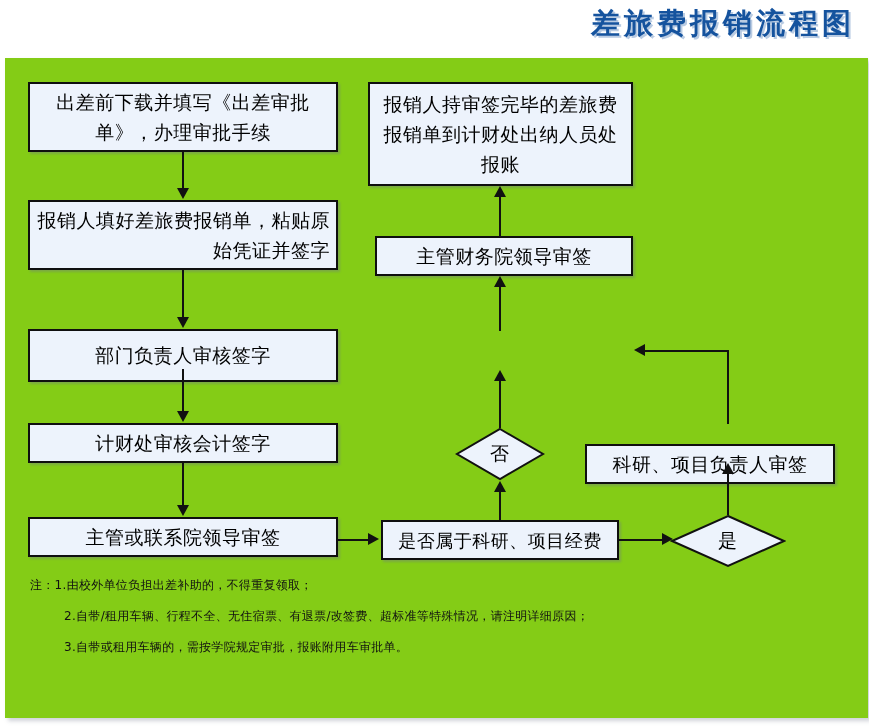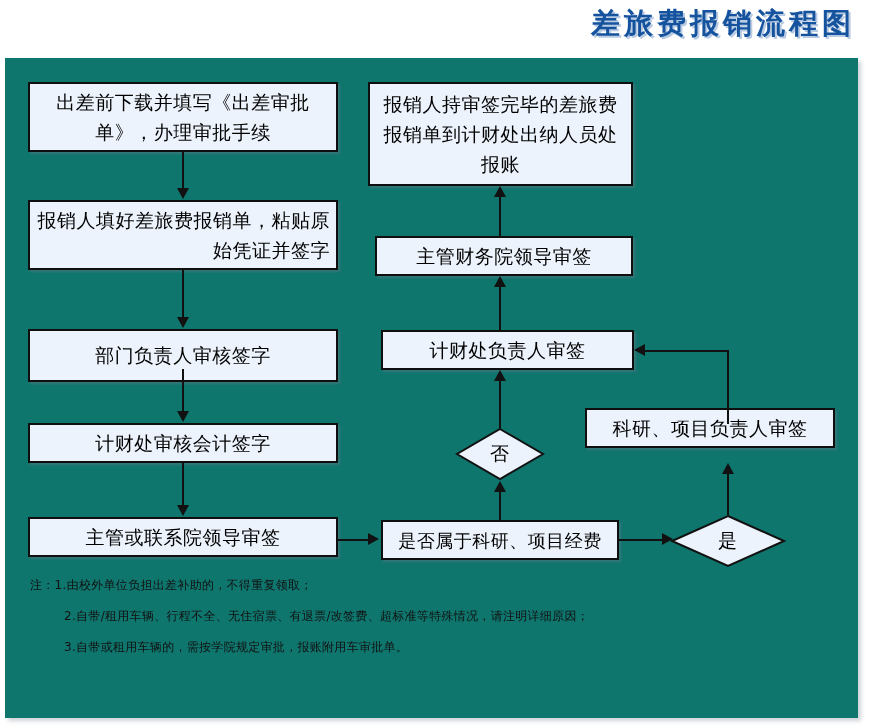--- a/index.html
+++ b/index.html
@@ -30,23 +30,24 @@
     white-space: nowrap;
   }
 
   
   #flow-panel {
     position: absolute;
     left: 5px;
     top: 58px;
     width: 853px;
     height: 660px;
-    background: #0f766e;
+    background: #84cc16;
     box-shadow: 3px 3px 4px rgba(120,130,145,0.35);
     overflow: hidden;
+    padding-left: 10px;
   }
 
   
   .node {
     position: absolute;
     box-sizing: border-box;
     background: #edf3fc;
     border: 2px solid #0f0f0f;
     box-shadow: 2px 2px 2px rgba(110,120,135,0.40);
     display: flex;
@@ -146,23 +147,22 @@
   <div class="node" style="left:23px; top:271px; width:310px; height:53px;">部门负责人审核签字</div>
 
   <div class="node" style="left:23px; top:365px; width:310px; height:40px;">计财处审核会计签字</div>
 
   <div class="node multi" style="left:363px; top:24px; width:265px; height:104px;">报销人持审签完毕的差旅费报销单到计财处出纳人员处报账</div>
 
   <div class="node" style="left:23px; top:459px; width:310px; height:40px;">主管或联系院领导审签</div>
 
   <div class="node" style="left:370px; top:178px; width:258px; height:40px;">主管财务院领导审签</div>
 
-  <div class="node" style="left:376px; top:272px; width:253px; height:40px;">计财处负责人审签</div>
-
-  <div class="node" style="left:580px; top:350px; width:250px; height:40px;">科研、项目负责人审签</div>
+
+  <div class="node" style="left:580px; top:386px; width:250px; height:40px;">科研、项目负责人审签</div>
 
   <div class="node" style="left:376px; top:462px; width:238px; height:40px; font-size:18px;">是否属于科研、项目经费</div>
 
   <div class="diamond" style="left:450px; top:369px; width:90px; height:54px;">
     <svg class="dshape" viewBox="0 0 90 54" preserveAspectRatio="none">
       <polygon points="45,2 88,27 45,52 2,27" fill="#edf3fc" stroke="#111111" stroke-width="2"></polygon>
     </svg>
     <div class="dlabel">否</div>
   </div>
 

